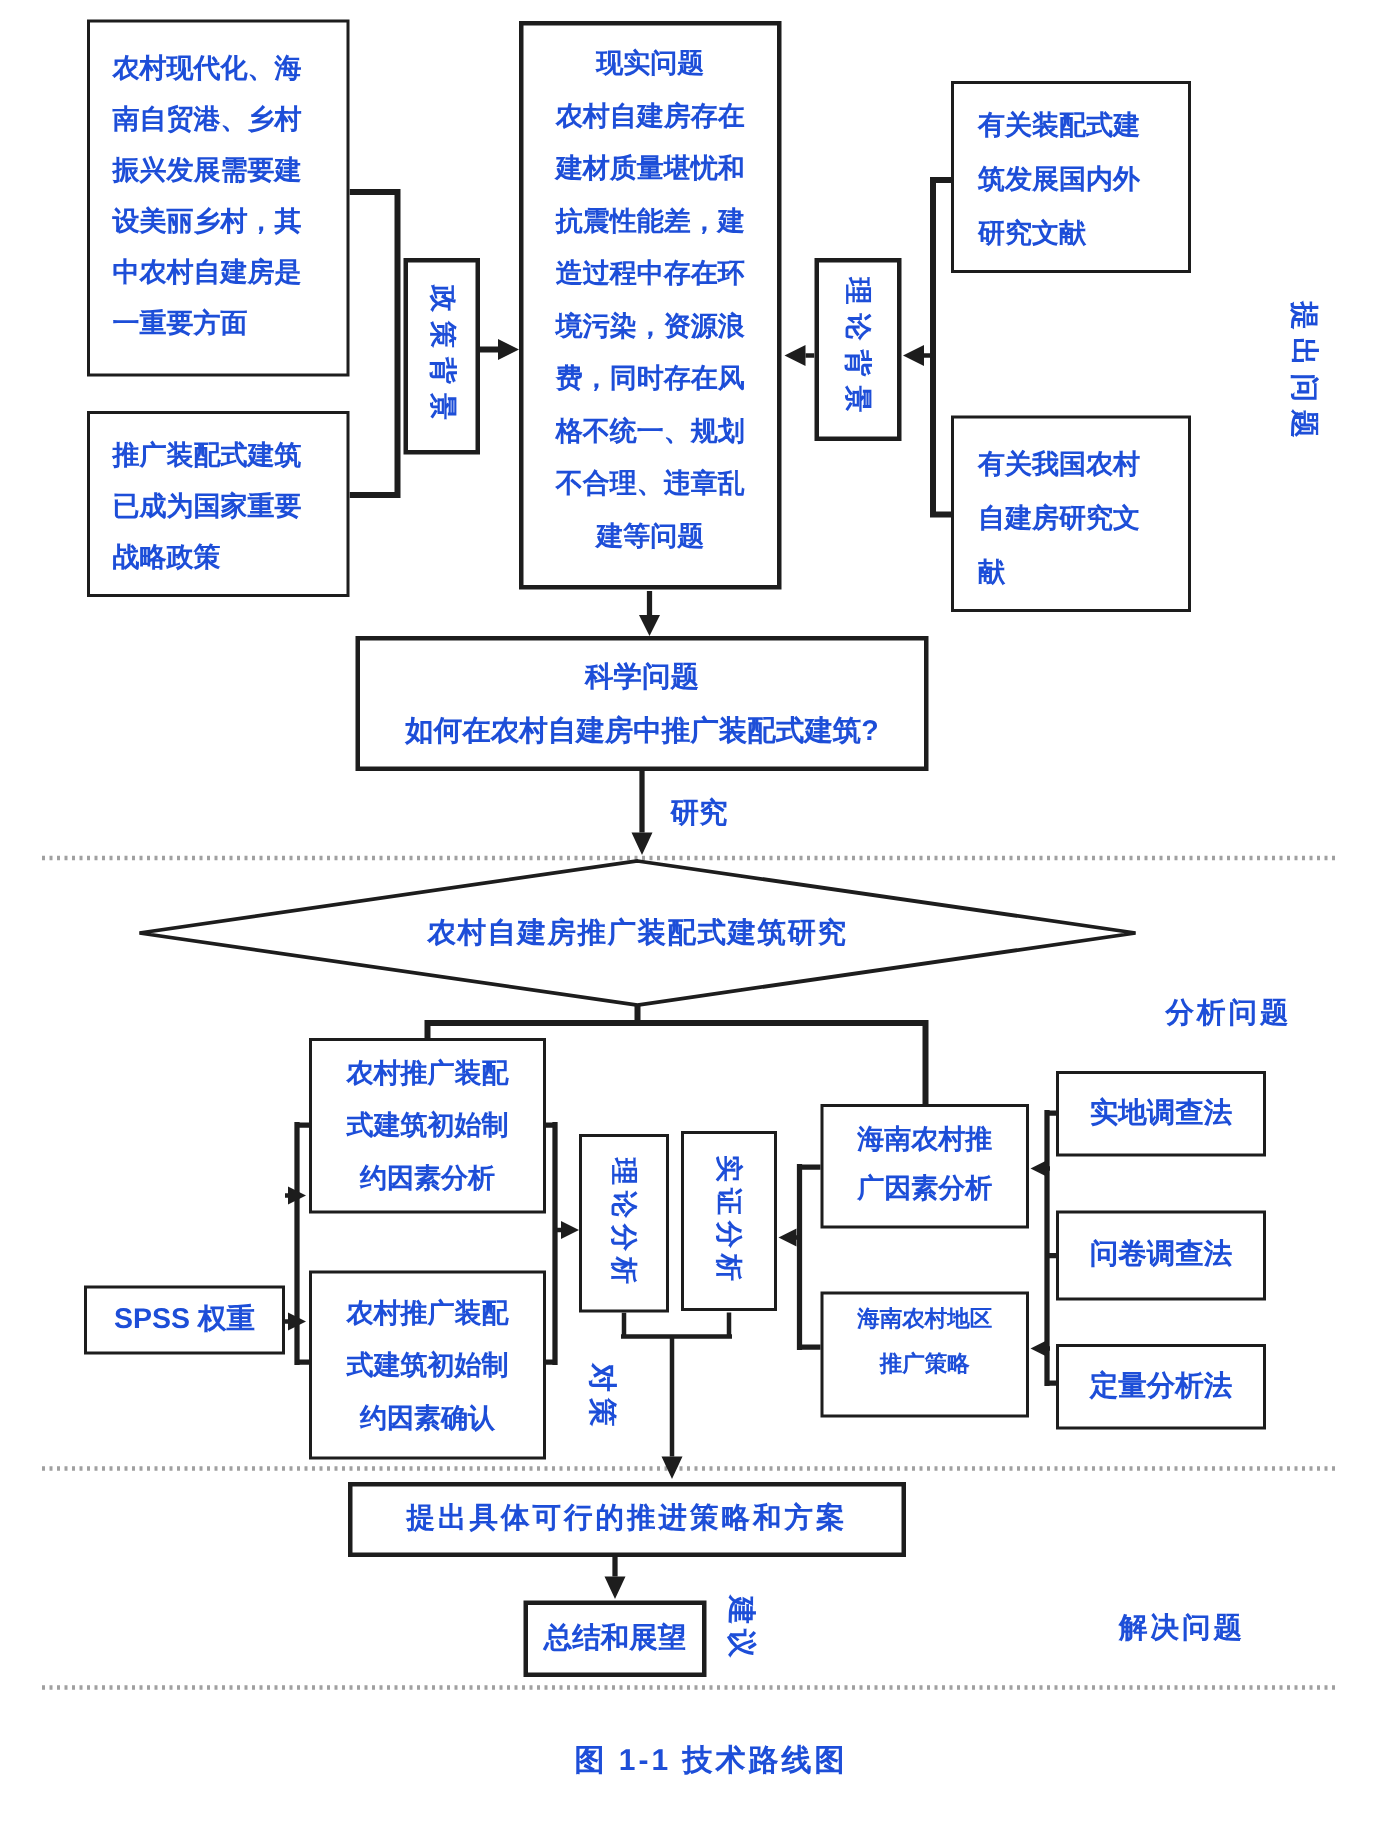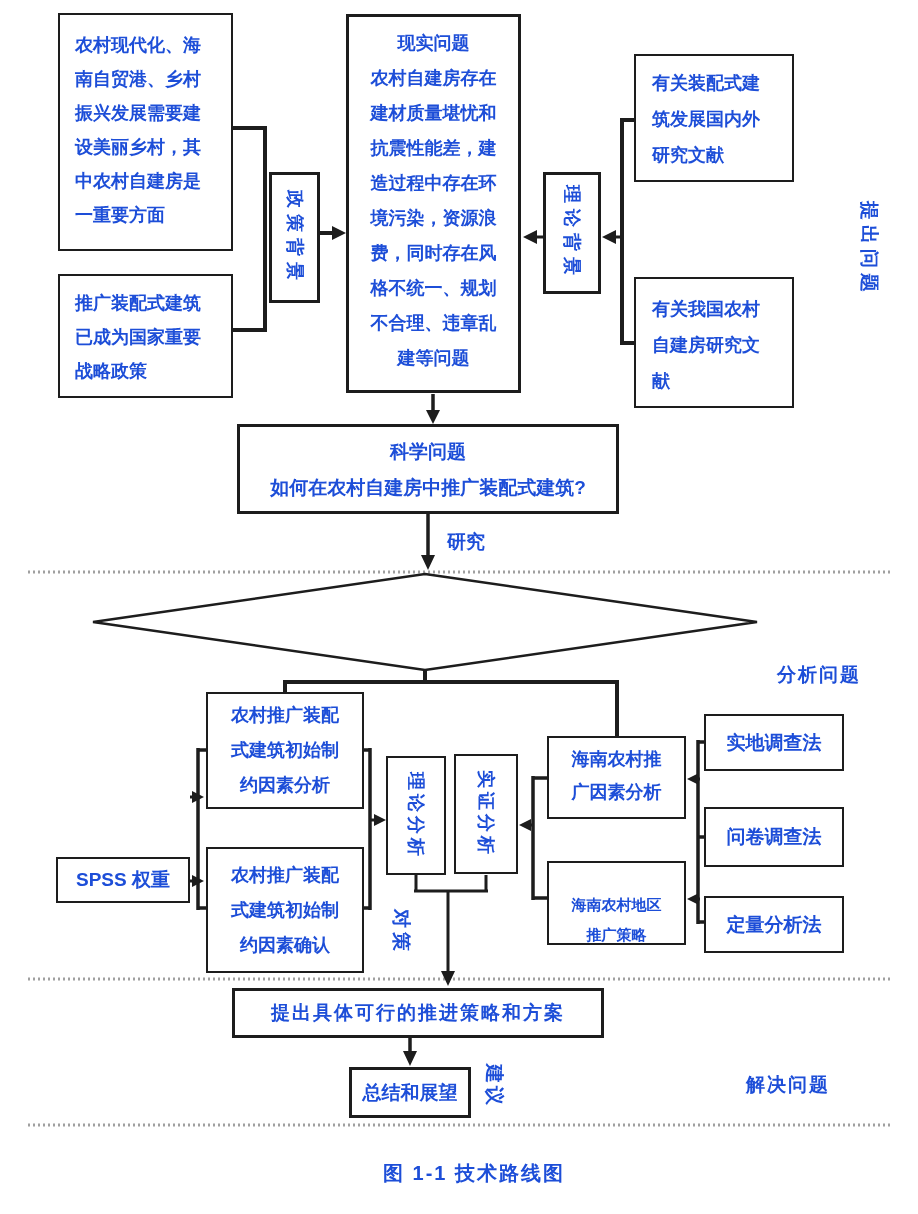--- a/index.html
+++ b/index.html
@@ -174,20 +174,21 @@
     <span style="letter-spacing:5px;">提出问题</span>
   </div>
 
   <div class="box thick" style="left:237px;top:424px;width:382px;height:90px;text-align:center;line-height:36px;padding-top:7px;font-size:19px;">
     <div>科学问题</div>
     <div>如何在农村自建房中推广装配式建筑?</div>
   </div>
 
   <div class="label" style="left:447px;top:529px;">研究</div>
 
+  <div class="dlabel" style="left:275px;top:609px;width:300px;">农村自建房推广装配式建筑研究</div>
   <div class="label" style="left:777px;top:626px;letter-spacing:2px;margin-top:36px;">分析问题</div>
 
   <div class="box prelines" style="left:206px;top:692px;width:158px;height:117px;text-align:center;line-height:35px;padding-top:4px;">农村推广装配
 式建筑初始制
 约因素分析</div>
 
   <div class="box prelines" style="left:206px;top:847px;width:158px;height:126px;text-align:center;line-height:35px;padding-top:9px;">农村推广装配
 式建筑初始制
 约因素确认</div>
 
@@ -202,21 +203,21 @@
     <span style="letter-spacing:4px;">实证分析</span>
   </div>
 
   <div class="vlabel" style="left:385px;top:903px;width:32px;height:58px;font-size:19px;">
     <span style="letter-spacing:4px;">对策</span>
   </div>
 
   <div class="box prelines" style="left:547px;top:736px;width:139px;height:83px;text-align:center;line-height:33px;padding-top:5px;">海南农村推
 广因素分析</div>
 
-  <div class="box prelines" style="left:547px;top:861px;width:139px;height:84px;text-align:center;line-height:30px;padding-top:27px;font-size:15px;">海南农村地区
+  <div class="box prelines" style="left:547px;top:861px;width:139px;height:84px;text-align:center;line-height:30px;padding-top:2px;font-size:15px;">海南农村地区
 推广策略</div>
 
   <div class="box center" style="left:704px;top:714px;width:140px;height:57px;font-size:19px;">实地调查法</div>
 
   <div class="box center" style="left:704px;top:807px;width:140px;height:60px;font-size:19px;">问卷调查法</div>
 
   <div class="box center" style="left:704px;top:896px;width:140px;height:57px;font-size:19px;">定量分析法</div>
 
   <div class="box thick center" style="left:232px;top:988px;width:372px;height:50px;font-size:19px;letter-spacing:2px;">提出具体可行的推进策略和方案</div>
 

